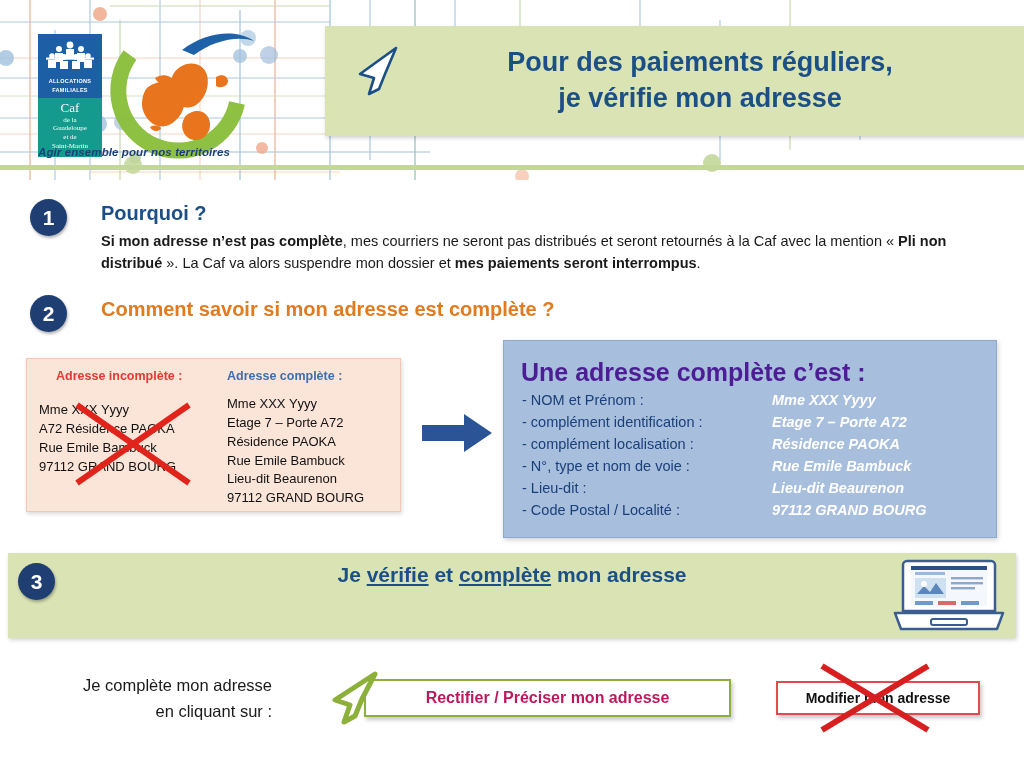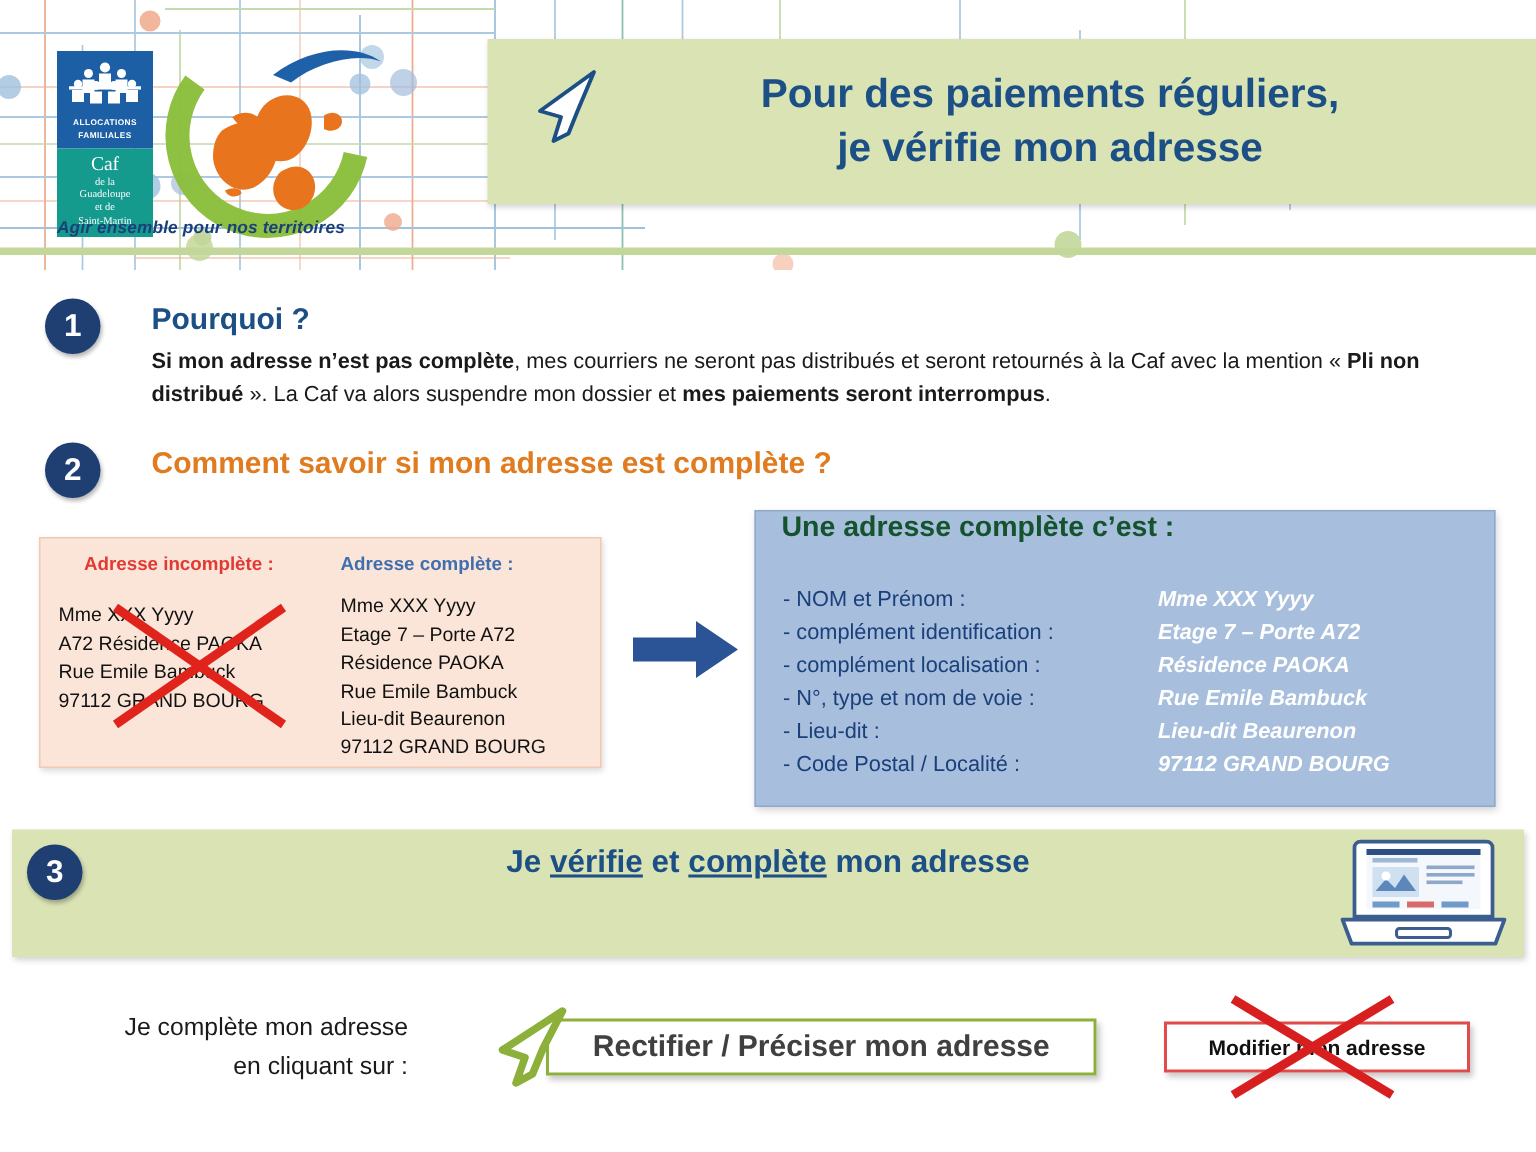--- a/index.html
+++ b/index.html
@@ -66,21 +66,21 @@
   .ph-right-addr{position:absolute;left:200px;top:36px;color:#111;font-size:13px;line-height:1.45;}
   .red-cross{position:absolute;left:42px;top:40px;z-index:3;}
   .blue-arrow{position:absolute;left:422px;top:412px;z-index:4;}
 
   
   .blue-box{
     position:absolute;left:503px;top:340px;width:492px;height:196px;
     background:#a7bedd;border:1px solid #8fa9cd;
     box-shadow:1px 2px 5px rgba(0,0,0,.18);
   }
-  .bb-title{position:absolute;left:17px;top:0;color:#14532d;font-size:19px;font-weight:bold;}
+  .bb-title{position:absolute;left:17px;top:17px;color:#4c1d95;font-size:25px;font-weight:bold;}
   .bb-rows{position:absolute;left:18px;top:48px;width:458px;}
   .bb-row{display:flex;align-items:baseline;line-height:1.52;}
   .bb-label{color:#1b3f7a;font-size:14.5px;width:250px;flex:0 0 250px;}
   .bb-value{color:#ffffff;font-size:14.5px;font-weight:bold;font-style:italic;}
 
   
   .green-banner{
     position:absolute;left:8px;top:553px;width:1008px;height:85px;
     background:#d9e3b4;box-shadow:1px 2px 4px rgba(0,0,0,.18);
   }
@@ -94,21 +94,21 @@
   
   .bottom-text{position:absolute;left:32px;top:672px;width:240px;text-align:right;color:#1a1a1a;font-size:16.5px;line-height:1.6;}
   .bottom-text b{font-weight:normal;}
   .green-cursor{position:absolute;left:325px;top:668px;z-index:6;}
   .btn-green{
     position:absolute;left:364px;top:679px;width:363px;height:34px;
     background:#ffffff;border:2px solid #8cb03a;
     display:flex;align-items:center;justify-content:center;
     box-shadow:2px 3px 4px rgba(0,0,0,.22);
   }
-  .btn-green span{color:#404040;font-size:20px;font-weight:bold;}
+  .btn-green span{color:#be185d;font-size:16px;font-weight:bold;}
   .btn-red{
     position:absolute;left:776px;top:681px;width:200px;height:30px;
     background:#ffffff;border:2px solid #e04b4b;
     display:flex;align-items:center;justify-content:center;
     box-shadow:2px 3px 4px rgba(0,0,0,.22);
   }
   .btn-red span{color:#111;font-size:14px;font-weight:bold;}
   .red-cross2{position:absolute;left:816px;top:662px;z-index:7;}
 </style>
 </head>

